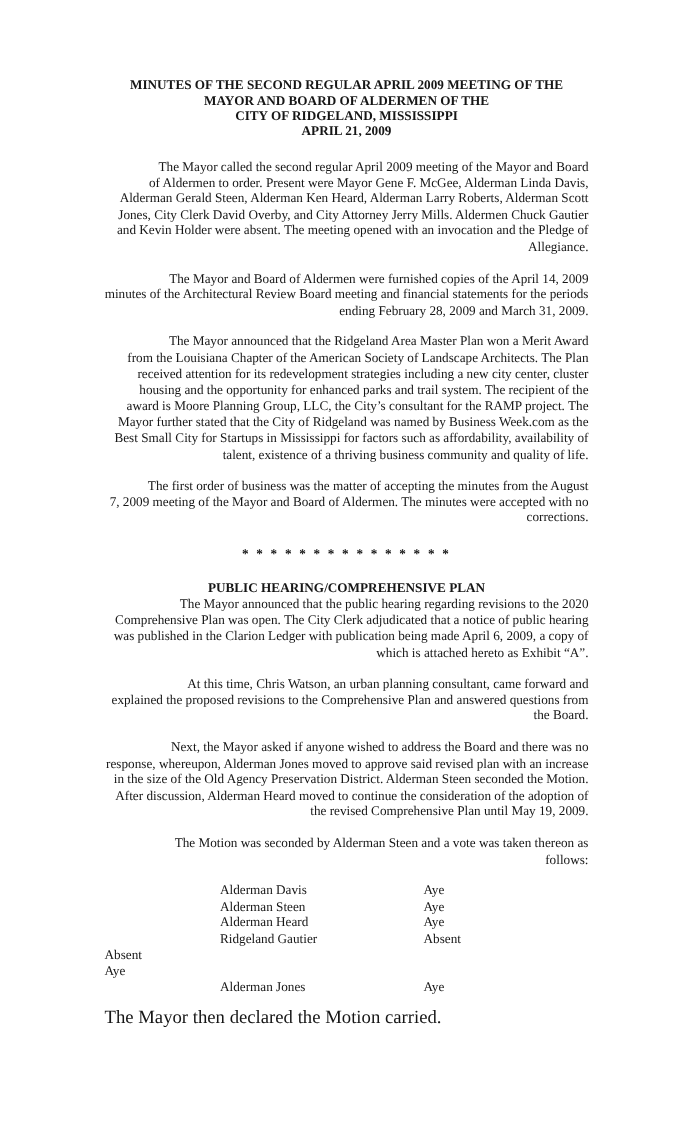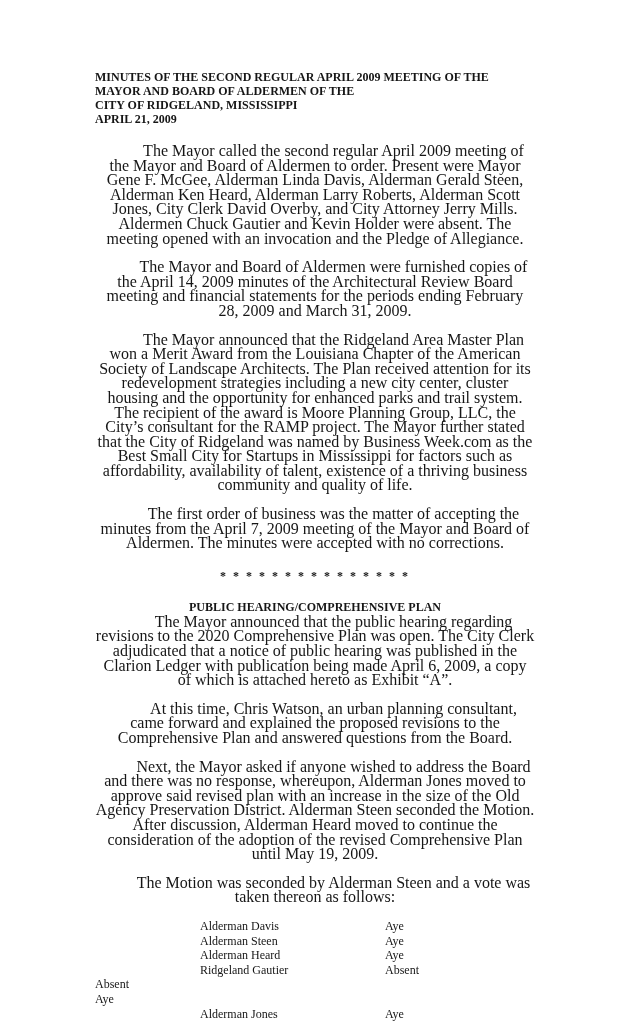--- a/index.html
+++ b/index.html
@@ -16,34 +16,35 @@
     color: #161616;
     overflow: hidden;
   }
   .content {
     position: absolute;
     left: 95px;
     top: 70px;
     width: 440px;
   }
   .title-block {
+    text-align: center;
     font-weight: bold;
     font-size: 12px;
     line-height: 14px;
     margin-bottom: 18px;
   }
   .title-block div {
     white-space: nowrap;
   }
   p.body-para {
-    font-size: 16px;
+    font-size: 12px;
     line-height: 14.6px;
     margin: 0 0 14px 0;
     text-indent: 37px;
-    text-align: center;
+    text-align: right;
   }
   .separator {
     text-align: center;
     font-weight: bold;
     font-size: 12px;
     letter-spacing: 2px;
     margin: 18px 0 16px 0;
   }
   .section-heading {
     text-align: center;
@@ -82,21 +83,21 @@
     <div class="title-block">
       <div>MINUTES OF THE SECOND REGULAR APRIL 2009 MEETING OF THE</div>
       <div>MAYOR AND BOARD OF ALDERMEN OF THE</div>
       <div>CITY OF RIDGELAND, MISSISSIPPI</div>
       <div>APRIL 21, 2009</div>
     </div>
 
     <p class="body-para">The Mayor called the second regular April 2009 meeting of the Mayor and Board of Aldermen to order.  Present were Mayor Gene F. McGee, Alderman Linda Davis, Alderman Gerald Steen, Alderman Ken Heard, Alderman Larry Roberts, Alderman Scott Jones, City Clerk David Overby, and City Attorney Jerry Mills. Aldermen Chuck Gautier and Kevin Holder were absent.   The meeting opened with an invocation and the Pledge of Allegiance.</p>
     <p class="body-para">The Mayor and Board of Aldermen were furnished copies of the April 14, 2009 minutes of the Architectural Review Board meeting and financial statements for the periods ending February 28, 2009 and March 31, 2009.</p>
     <p class="body-para">The Mayor announced that the Ridgeland Area Master Plan won a Merit Award from the Louisiana Chapter of the American Society of Landscape Architects.  The Plan received attention for its redevelopment strategies including a new city center, cluster housing and the opportunity for enhanced parks and trail system.  The recipient of the award is Moore Planning Group, LLC, the City’s consultant for the RAMP project.  The Mayor further stated that the City of Ridgeland was named by Business Week.com as the Best Small City for Startups in Mississippi for factors such as affordability, availability of talent, existence of a thriving business community and quality of life.</p>
-    <p class="body-para">The first order of business was the matter of accepting the minutes from the April 7, 2009 meeting of the Mayor and Board of Aldermen.  The minutes were accepted with no corrections.</p>
+    <p class="body-para">The first order of business was the matter of accepting the minutes from the August 7, 2009 meeting of the Mayor and Board of Aldermen.  The minutes were accepted with no corrections.</p>
 
     <div class="separator">* * * * * * * * * * * * * * *</div>
 
     <div class="section-heading">PUBLIC HEARING/COMPREHENSIVE PLAN</div>
 
     <p class="body-para">The Mayor announced that the public hearing regarding revisions to the 2020 Comprehensive Plan was open.  The City Clerk adjudicated that a notice of public hearing was published in the Clarion Ledger with publication being made April 6, 2009, a copy of which is attached hereto as Exhibit “A”.</p>
     <p class="body-para">At this time, Chris Watson, an urban planning consultant, came forward and explained the proposed revisions to the Comprehensive Plan and answered questions from the Board.</p>
     <p class="body-para">Next, the Mayor asked if anyone wished to address the Board and there was no response, whereupon, Alderman Jones moved to approve said revised plan with an increase in the size of the Old Agency Preservation District.  Alderman Steen seconded the Motion.  After discussion, Alderman Heard moved to continue the consideration of the adoption of the revised Comprehensive Plan until May 19, 2009.</p>
     <p class="body-para">The Motion was seconded by Alderman Steen and a vote was taken thereon as follows:</p>
 

